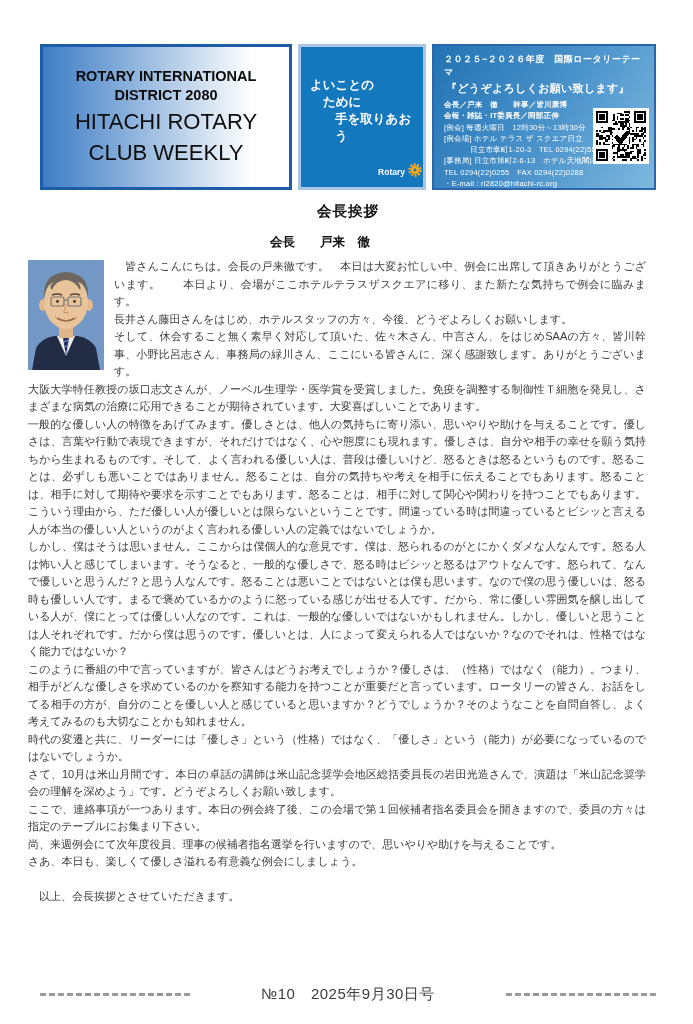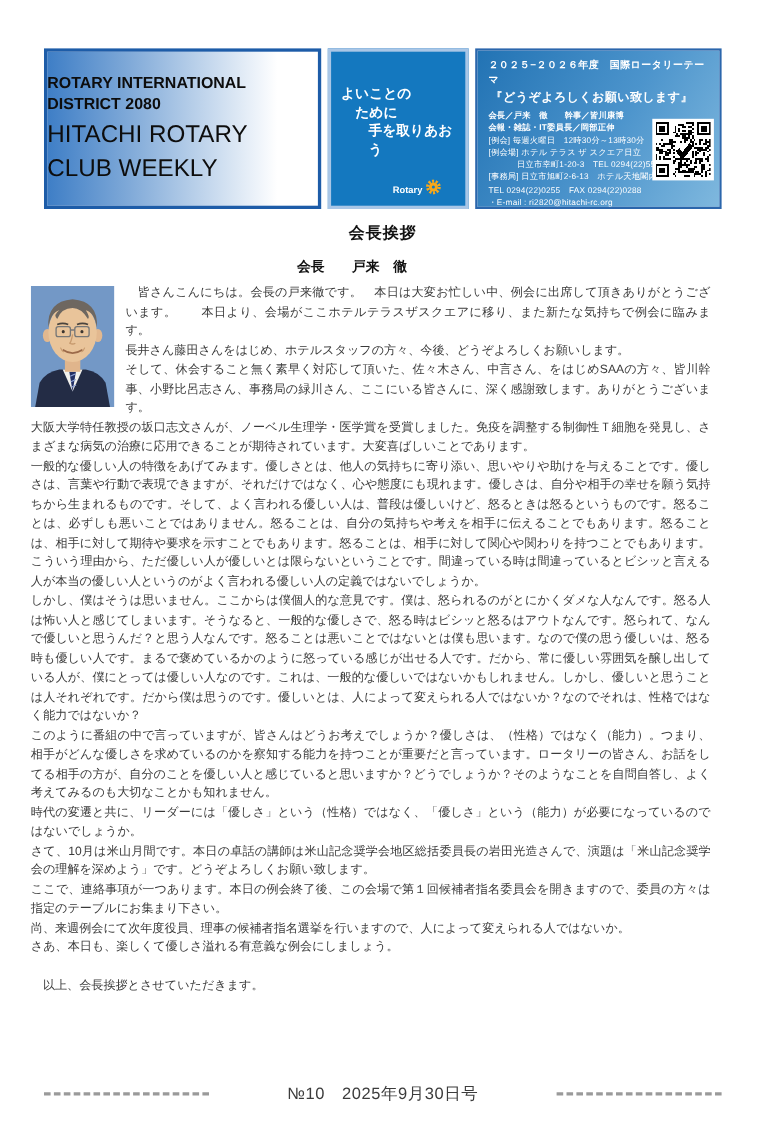--- a/index.html
+++ b/index.html
@@ -10,34 +10,34 @@
     font-family:"Liberation Sans", sans-serif; color:#2e2e2e;
   }
 
   
   .header { position:absolute; left:40px; top:44px; width:616px; height:146px; display:flex; gap:6px; }
 
   .title-box {
     width:252px; height:146px;
     border:3px solid #1d5ca8;
     background:linear-gradient(90deg,#3e7ec6 0%, #7fa9d8 30%, #ffffff 85%);
-    display:flex; flex-direction:column; justify-content:center; align-items:flex-start;
+    display:flex; flex-direction:column; justify-content:center; align-items:center;
     text-align:center; color:#0d0d0d;
   }
   .title-box .small { font-size:14.5px; font-weight:bold; line-height:1.35; }
   .title-box .big   { font-size:22px;  font-weight:normal; line-height:1.3; margin-top:2px; }
 
   .theme-box {
     width:128px; height:146px; background:#1478bf; border:3px solid #a9c6e6;
     position:relative; color:#ffffff; font-weight:bold; font-size:12.5px;
   }
   .theme-box .t1 { margin-top:30px; padding-left:9px;  }
   .theme-box .t2 { padding-left:22px; }
   .theme-box .t3 { padding-left:34px; }
-  .rotary-logo { position:absolute; right:22px; bottom:7px; display:flex; align-items:center; gap:3px;margin-top:19px; }
+  .rotary-logo { position:absolute; right:1px; bottom:7px; display:flex; align-items:center; gap:3px;margin-top:19px; }
   .rotary-logo .word { font-size:8.5px; font-weight:bold; color:#fff; }
 
   .info-box {
     flex:1; height:146px; position:relative;
     border:2px solid #2b66ac; color:#ffffff;
     background:linear-gradient(120deg,#2273b4 0%, #4c94cc 55%, #7fb8de 100%);
     padding:7px 6px 0 10px; overflow:hidden;
   }
   .info-box .term  { font-size:9px;   font-weight:bold; letter-spacing:.5px; }
   .info-box .quote { font-size:11px;  font-weight:bold; margin:2px 0 3px 2px; letter-spacing:.3px; }
@@ -422,21 +422,21 @@
     <p>　皆さんこんにちは。会長の戸来徹です。　本日は大変お忙しい中、例会に出席して頂きありがとうございます。　　本日より、会場がここホテルテラスザスクエアに移り、また新たな気持ちで例会に臨みます。</p>
     <p>長井さん藤田さんをはじめ、ホテルスタッフの方々、今後、どうぞよろしくお願いします。</p>
     <p>そして、休会すること無く素早く対応して頂いた、佐々木さん、中言さん、をはじめSAAの方々、皆川幹事、小野比呂志さん、事務局の緑川さん、ここにいる皆さんに、深く感謝致します。ありがとうございます。</p>
     <p>大阪大学特任教授の坂口志文さんが、ノーベル生理学・医学賞を受賞しました。免疫を調整する制御性Ｔ細胞を発見し、さまざまな病気の治療に応用できることが期待されています。大変喜ばしいことであります。</p>
     <p>一般的な優しい人の特徴をあげてみます。優しさとは、他人の気持ちに寄り添い、思いやりや助けを与えることです。優しさは、言葉や行動で表現できますが、それだけではなく、心や態度にも現れます。優しさは、自分や相手の幸せを願う気持ちから生まれるものです。そして、よく言われる優しい人は、普段は優しいけど、怒るときは怒るというものです。怒ることは、必ずしも悪いことではありません。怒ることは、自分の気持ちや考えを相手に伝えることでもあります。怒ることは、相手に対して期待や要求を示すことでもあります。怒ることは、相手に対して関心や関わりを持つことでもあります。こういう理由から、ただ優しい人が優しいとは限らないということです。間違っている時は間違っているとビシッと言える人が本当の優しい人というのがよく言われる優しい人の定義ではないでしょうか。</p>
     <p>しかし、僕はそうは思いません。ここからは僕個人的な意見です。僕は、怒られるのがとにかくダメな人なんです。怒る人は怖い人と感じてしまいます。そうなると、一般的な優しさで、怒る時はビシッと怒るはアウトなんです。怒られて、なんで優しいと思うんだ？と思う人なんです。怒ることは悪いことではないとは僕も思います。なので僕の思う優しいは、怒る時も優しい人です。まるで褒めているかのように怒っている感じが出せる人です。だから、常に優しい雰囲気を醸し出している人が、僕にとっては優しい人なのです。これは、一般的な優しいではないかもしれません。しかし、優しいと思うことは人それぞれです。だから僕は思うのです。優しいとは、人によって変えられる人ではないか？なのでそれは、性格ではなく能力ではないか？</p>
     <p>このように番組の中で言っていますが、皆さんはどうお考えでしょうか？優しさは、（性格）ではなく（能力）。つまり、相手がどんな優しさを求めているのかを察知する能力を持つことが重要だと言っています。ロータリーの皆さん、お話をしてる相手の方が、自分のことを優しい人と感じていると思いますか？どうでしょうか？そのようなことを自問自答し、よく考えてみるのも大切なことかも知れません。</p>
     <p>時代の変遷と共に、リーダーには「優しさ」という（性格）ではなく、「優しさ」という（能力）が必要になっているのではないでしょうか。</p>
     <p>さて、10月は米山月間です。本日の卓話の講師は米山記念奨学会地区総括委員長の岩田光造さんで、演題は「米山記念奨学会の理解を深めよう」です。どうぞよろしくお願い致します。</p>
     <p>ここで、連絡事項が一つあります。本日の例会終了後、この会場で第１回候補者指名委員会を開きますので、委員の方々は指定のテーブルにお集まり下さい。</p>
-    <p>尚、来週例会にて次年度役員、理事の候補者指名選挙を行いますので、人によって変えられる人ではないか。</p>
+    <p>尚、来週例会にて次年度役員、理事の候補者指名選挙を行いますので、思いやりや助けを与えることです。</p>
     <p>さあ、本日も、楽しくて優しさ溢れる有意義な例会にしましょう。</p>
     <p class="gap-top">　以上、会長挨拶とさせていただきます。</p>
   </div>
 
   <div class="footer">
     <div class="dash-line"></div>
     <div class="issue">№10　2025年9月30日号</div>
     <div class="dash-line"></div>
   </div>
 

